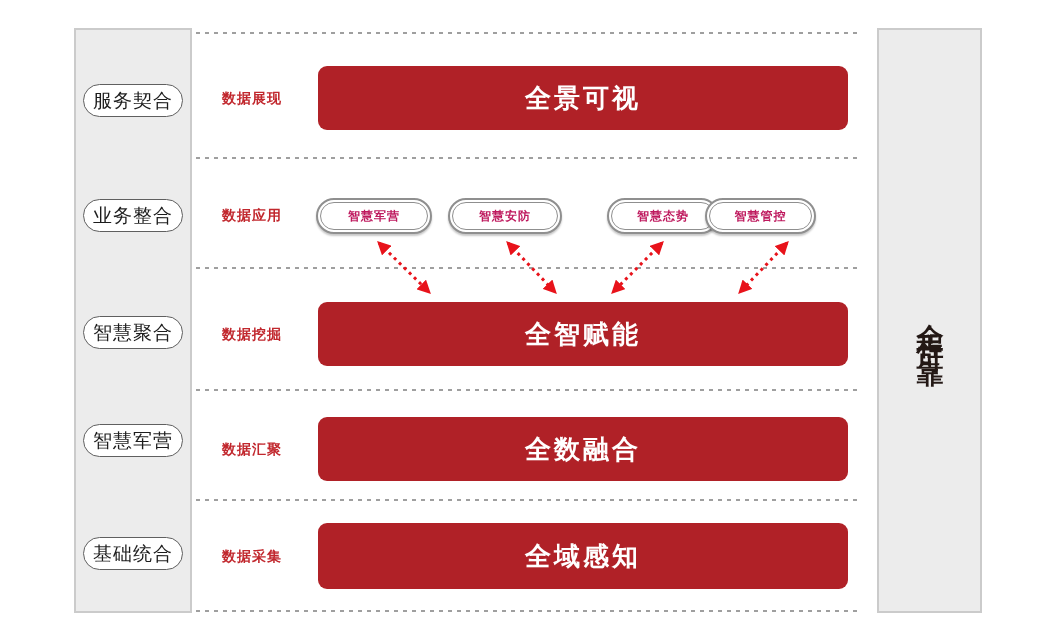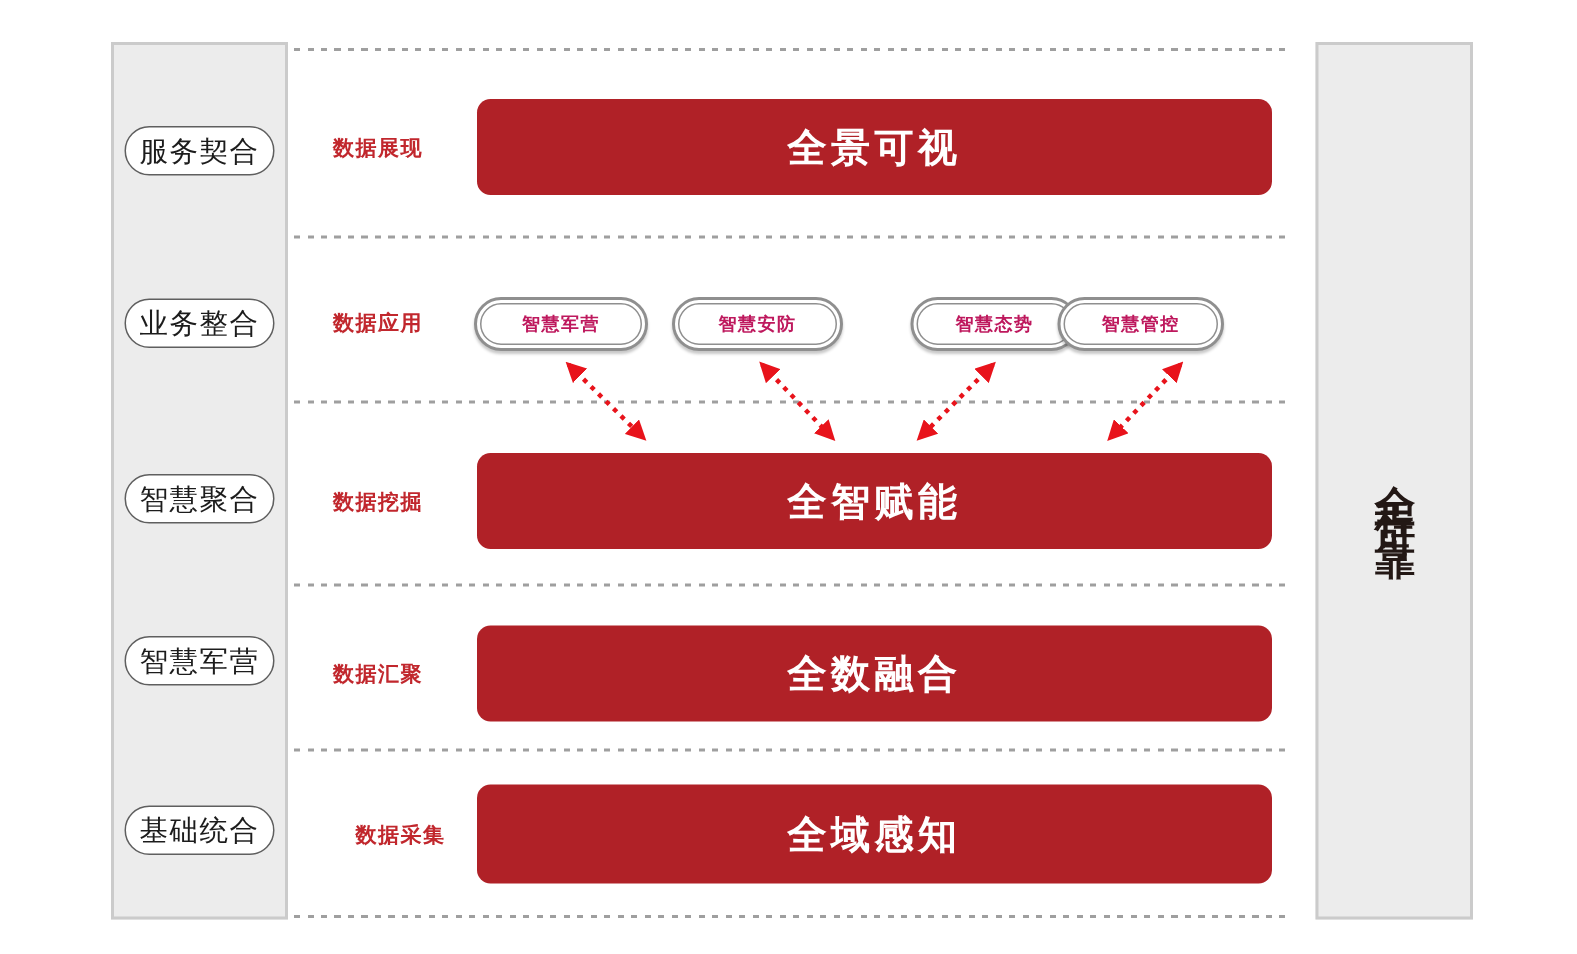--- a/index.html
+++ b/index.html
@@ -41,21 +41,21 @@
     position:absolute;left:196px;width:666px;height:2px;
     background:repeating-linear-gradient(90deg,var(--dotted-line) 0 4px,transparent 4px 9px);
   }
   .dl1{top:32px;} .dl2{top:157px;} .dl3{top:267px;} .dl4{top:389px;} .dl5{top:499px;} .dl6{top:610px;}
 
   
   .row-label{
     position:absolute;left:222px;width:90px;height:20px;line-height:20px;
     font-size:14px;font-weight:bold;color:var(--label-red);letter-spacing:1px;
   }
-  .rl1{top:88px;} .rl2{top:205px;} .rl3{top:324px;} .rl4{top:439px;} .rl5{top:546px;text-align:center;}
+  .rl1{top:88px;} .rl2{top:205px;} .rl3{top:324px;} .rl4{top:439px;} .rl5{top:546px;}
 
   
   .bar{
     position:absolute;left:318px;width:530px;height:64px;
     background:var(--bar-red);border-radius:9px;
     display:flex;align-items:center;justify-content:center;
     color:#fff;font-size:26px;font-weight:bold;letter-spacing:3px;
   }
   .b1{top:66px;} .b2{top:302px;} .b3{top:417px;} .b4{top:523px;height:66px;}
 

